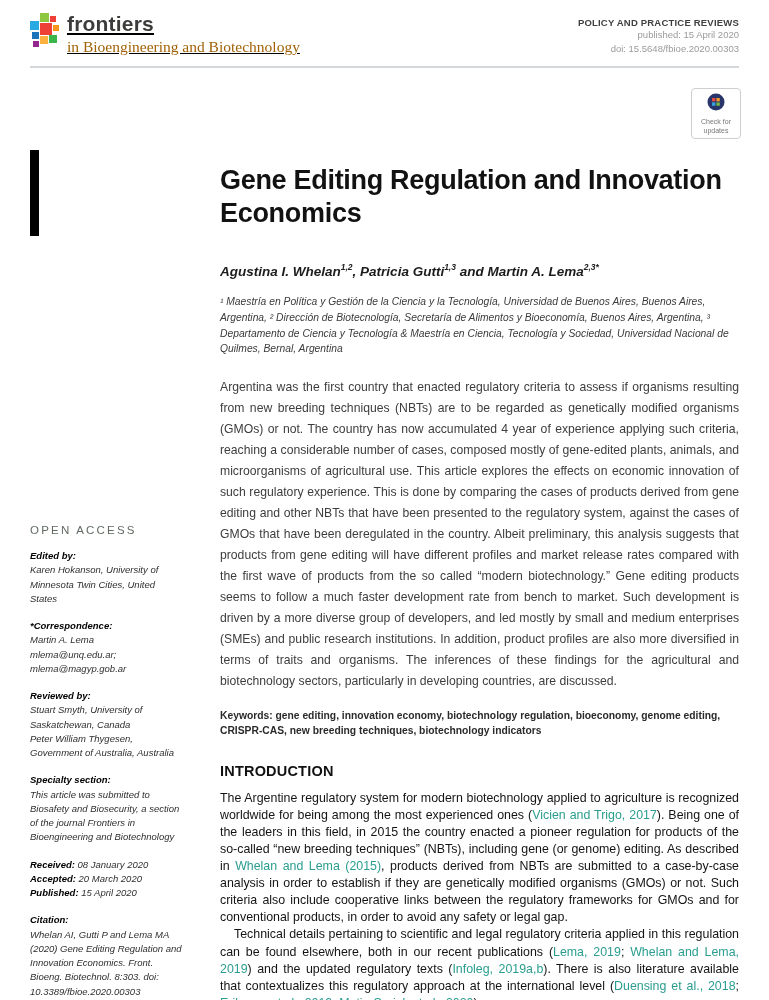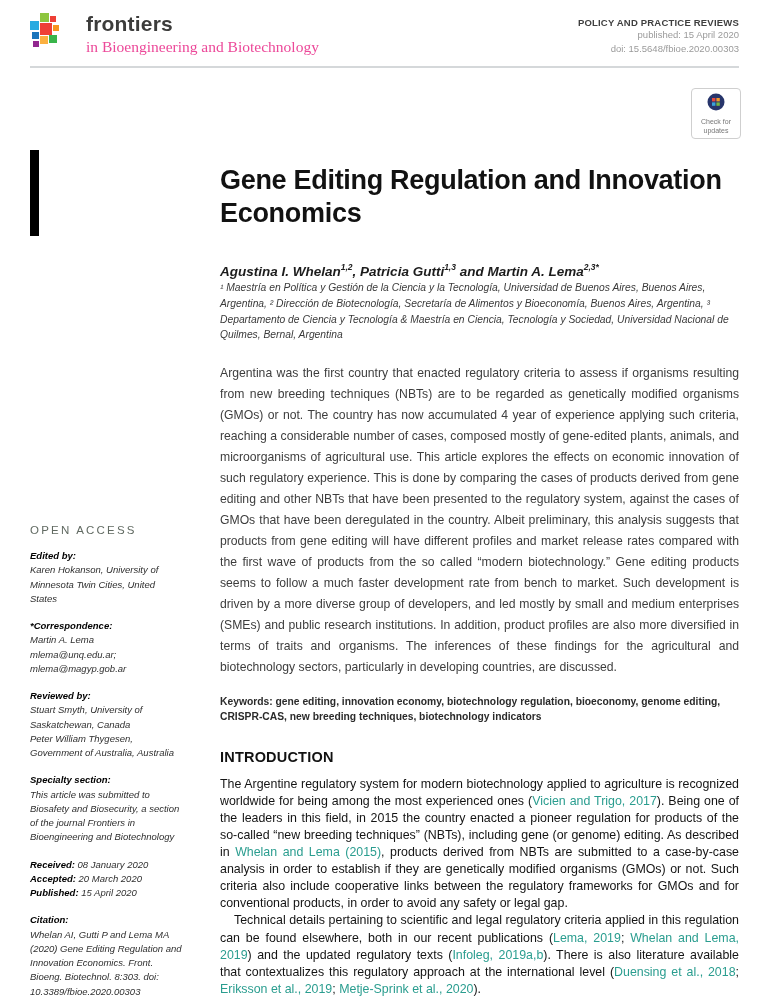--- a/index.html
+++ b/index.html
@@ -5,24 +5,24 @@
   * { margin:0; padding:0; box-sizing:border-box; }
   html,body { background:#ffffff; }
   body {
     width:769px; height:1000px; overflow:hidden; position:relative;
     font-family:"Liberation Sans", sans-serif; color:#000;
   }
   .page { position:relative; width:769px; height:1000px; }
 
   
   .header { display:flex; justify-content:space-between; align-items:flex-start; padding:13px 30px 0 30px; }
-  .brand { display:flex; gap:26px; align-items:flex-start; }
+  .brand { display:flex; gap:7px; align-items:flex-start;text-decoration:underline; }
   .brand-text { display:flex; flex-direction:column; }
   .wordmark { font-size:21px; font-weight:bold; color:#3c3c3b; line-height:1; letter-spacing:0.2px; }
-  .journal-sub { font-family:"Liberation Serif", serif; font-size:15.5px; color:#ec4899; margin-top:4px; }
+  .journal-sub { font-family:"Liberation Serif", serif; font-size:15.5px; color:#a16207; margin-top:4px; }
   .header-meta { text-align:right; padding-top:4px; }
   .article-type { font-size:9.5px; font-weight:bold; color:#3f3f3f; letter-spacing:0.2px;padding-left:20px; }
   .pub-line, .doi-line { font-size:9.5px; color:#9a9a9a; line-height:1.45; }
   .divider { border:none; border-top:2px solid #d5d8da; margin:10px 30px 0 30px; }
 
   
   .update-badge {
     position:absolute; top:88px; right:28px; width:50px;
     border:1px solid #cfcfcf; border-radius:4px; background:#fff;
     padding:4px 2px 3px; text-align:center; cursor:pointer;
@@ -36,21 +36,21 @@
   .open-access { margin-top:288px; font-size:11.5px; letter-spacing:2.2px; color:#616a62; }
   .sb { font-size:9.5px; font-style:italic; line-height:1.5; color:#2f2f2f; margin-top:13px; }
   .sb-label { display:block; font-weight:bold; color:#000; }
   .sb-label-inline { font-weight:bold; color:#000; }
   .sb-email { color:#2f2f2f; cursor:pointer; }
 
   .main { flex:1; padding-left:18px; }
   .title { margin-top:96px; font-size:27px; font-weight:bold; line-height:1.22; color:#121212; letter-spacing:-0.3px; }
   .authors { margin-top:32px; font-size:13.5px; font-weight:bold; font-style:italic; color:#1c1c1c; }
   .authors sup { font-size:8.5px; }
-  .affiliations { margin-top:2px; font-size:10.3px; font-style:italic; color:#3a3a3a; line-height:1.52; }
+  .affiliations { margin-top:16px; font-size:10.3px; font-style:italic; color:#3a3a3a; line-height:1.52; }
   .abstract { margin-top:20px; font-size:12.2px; line-height:1.72; text-align:justify; color:#3d3d3d; }
   .keywords { margin-top:16px; font-size:10.3px; font-weight:bold; color:#2b2b2b; line-height:1.5; }
   .section-heading { margin-top:24px; font-size:14.5px; font-weight:bold; color:#111; letter-spacing:0.2px; }
   .body-para {
     font-family:Liberation Sans, sans-serif; font-size:12.4px; line-height:1.38;
     text-align:justify; color:#141414; margin-top:11px;
   }
   .body-para.indent { margin-top:0; text-indent:14px; }
   .cite { color:#2a9d8f; cursor:pointer; }
 </style>

